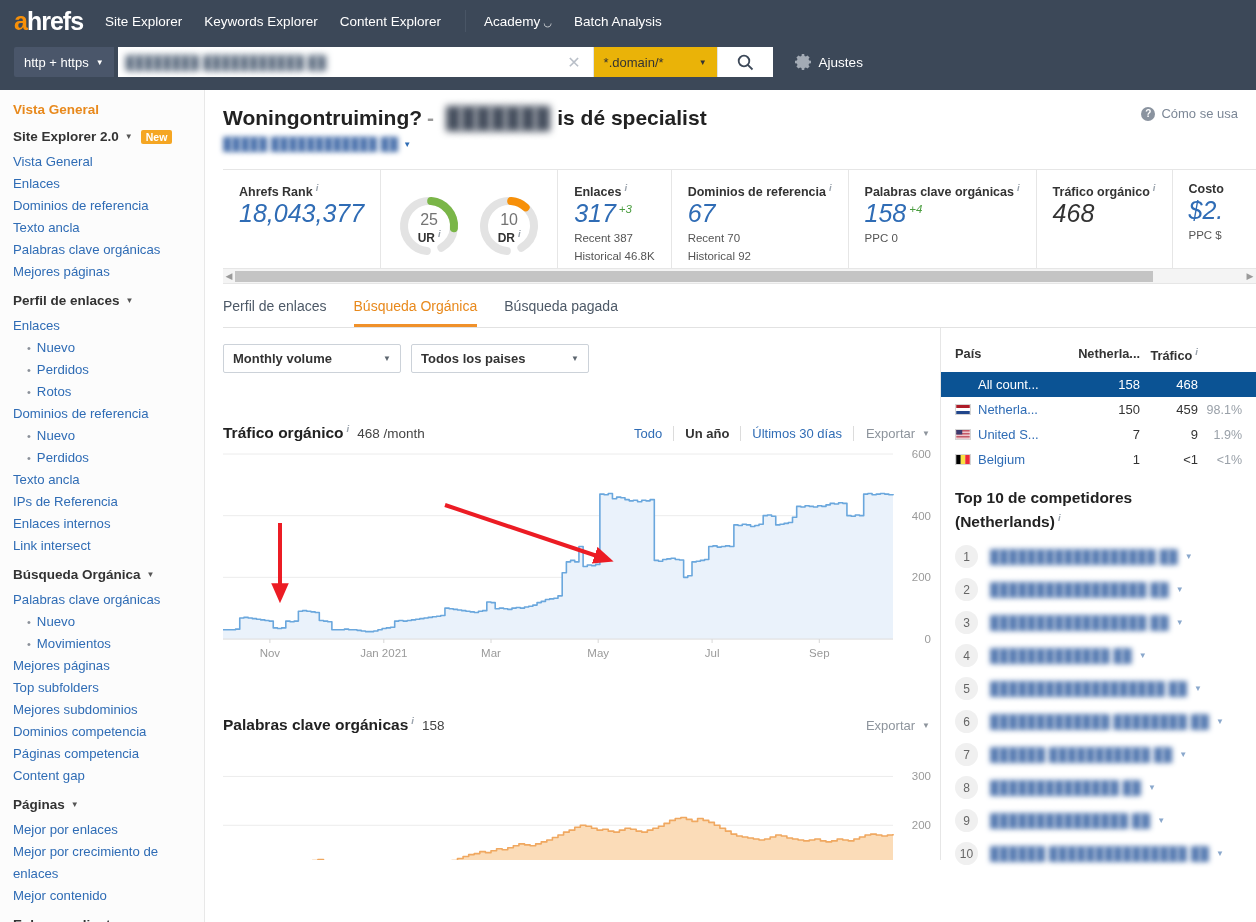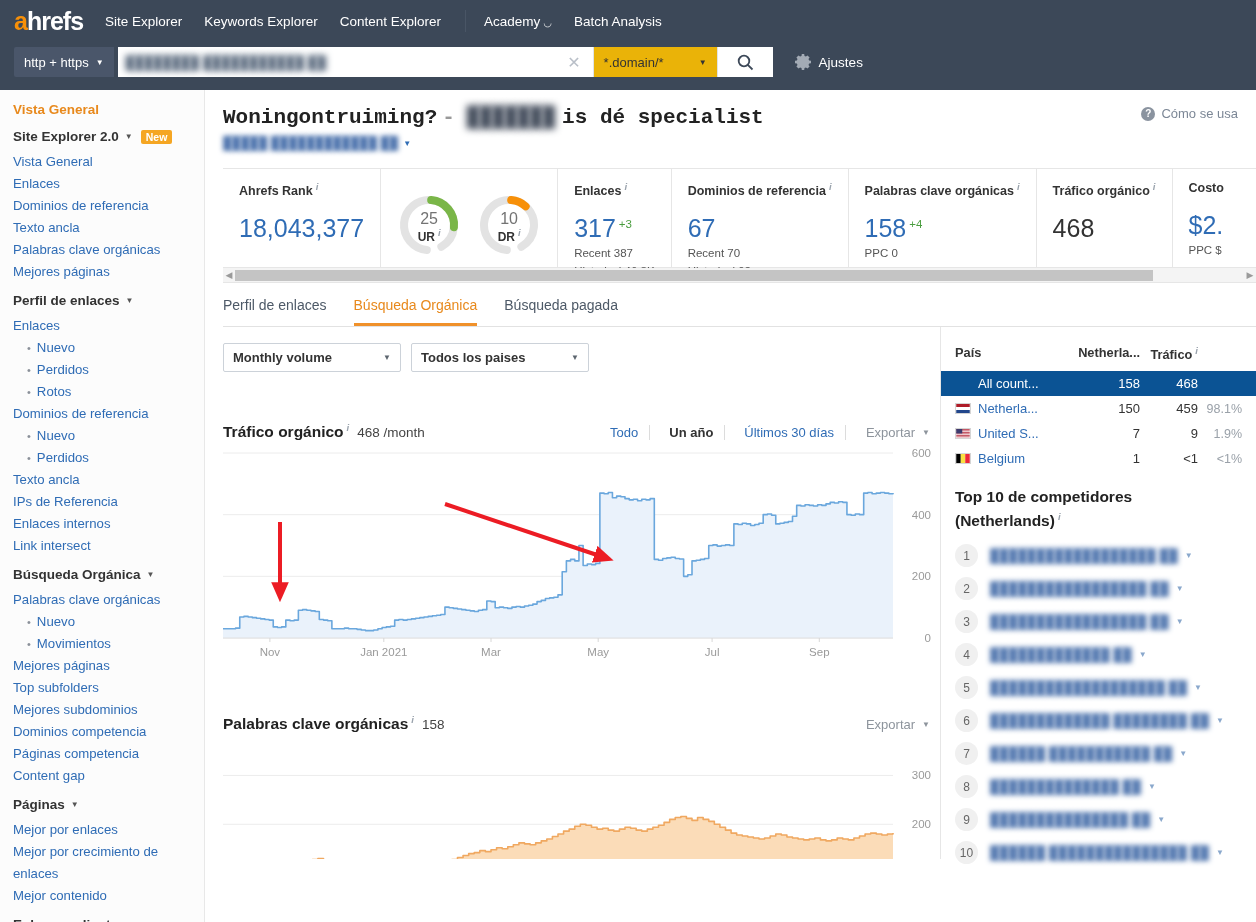--- a/index.html
+++ b/index.html
@@ -89,21 +89,21 @@
   .sb-link {
     color: #2f6cb5; font-size: 13.2px; line-height: 22px;
     cursor: pointer; display: block;
   }
   .sb-sub { padding-left: 14px; display: flex; align-items: baseline; }
   .sb-sub .dot { color: #8a9099; font-size: 11px; margin-right: 6px; }
 
   
   .main { flex: 1; overflow: hidden; position: relative; }
   .page-head { padding: 16px 18px 0 18px; position: relative; }
-  .page-title { font-size: 21px; font-weight: bold; color: #222; display: flex; align-items: flex-end; font-family: Liberation Mono, monospace; }
+  .page-title { font-size: 21px; font-weight: bold; color: #222; display: flex; align-items: flex-end; }
   .page-title .blurtext { margin: 0 7px; text-shadow: 0 0 7px rgba(60,70,85,.95); font-size: 21px; }
   .page-url { margin-top: 7px; display: flex; align-items: center; }
   .page-url .blurtext { font-size: 12.5px; text-shadow: 0 0 5px rgba(70,110,170,.95); }
   .page-url .caret { color: #2f6cb5; margin-left: 5px; }
   .howto {
     position: absolute; right: 18px; top: 16px;
     color: #7c8796; font-size: 13px; display: flex; align-items: center; cursor: pointer;
   }
   .qmark {
     width: 14px; height: 14px; border-radius: 50%; background: #8a939f;
@@ -116,21 +116,21 @@
     display: flex; margin: 18px 0 0 18px;
     border-top: 1px solid #e6e6e6; border-bottom: 1px solid #e6e6e6;
     height: 100px;
   }
   .mcard {
     border-right: 1px solid #e6e6e6; padding: 12px 16px 0 16px;
     display: flex; flex-direction: column; white-space: nowrap;
   }
   .mlabel { font-size: 12.5px; font-weight: bold; color: #333; }
   .ic-i { font-size: 9.5px; color: #9aa3ad; font-style: italic; margin-left: 3px; vertical-align: super; }
-  .mvalue { font-size: 25px; color: #2f6cb5; margin-top: 16px; font-weight: normal; }
+  .mvalue { font-size: 25px; color: #2f6cb5; margin-top: 0; font-weight: normal; font-style: italic; }
   .mvalue.dark { color: #333; }
   .mdelta { font-size: 11.5px; color: #4a9d3f; margin-left: 3px; vertical-align: super; }
   .msub { font-size: 11.5px; color: #555; line-height: 16px; margin-top: 2px; }
   .gauges { display: flex; align-items: center; gap: 12px; padding: 10px 14px 0 14px; }
   .gauge { position: relative; width: 68px; height: 76px; }
   .gauge .glabel {
     position: absolute; top: 0; left: 50%; transform: translateX(-50%);
     font-size: 12px; font-weight: bold; color: #333; white-space: nowrap; margin-top: 48px;
   }
   .gauge svg { position: absolute; top: 14px; left: 2px; }
@@ -171,21 +171,21 @@
     display: flex; align-items: center; justify-content: space-between;
     padding: 0 9px; font-size: 13px; color: #333; cursor: pointer; font-weight: bold;
   }
   .selbox .caret { color: #5d666f; }
 
   .chart-head {
     display: flex; align-items: baseline; padding: 6px 0 8px 0;
   }
   .chart-title { font-size: 15.5px; font-weight: bold; color: #222; }
   .chart-sub { font-size: 13.5px; color: #444; margin-left: 8px; margin-top: 35px; }
-  .range-grp { margin-left: auto; display: flex; align-items: flex-end; gap: 8px; }
+  .range-grp { margin-left: auto; display: flex; align-items: flex-end; }
   .range {
     font-size: 13px; color: #2f6cb5; cursor: pointer; padding: 0 11px;
     border-right: 1px solid #dcdcdc;
   }
   .range:last-of-type { border-right: none; }
   .range.active { color: #333; font-weight: bold; }
   .export {
     font-size: 13px; color: #8d949c; margin-left: 12px; cursor: pointer;
     display: flex; align-items: center;
   }

